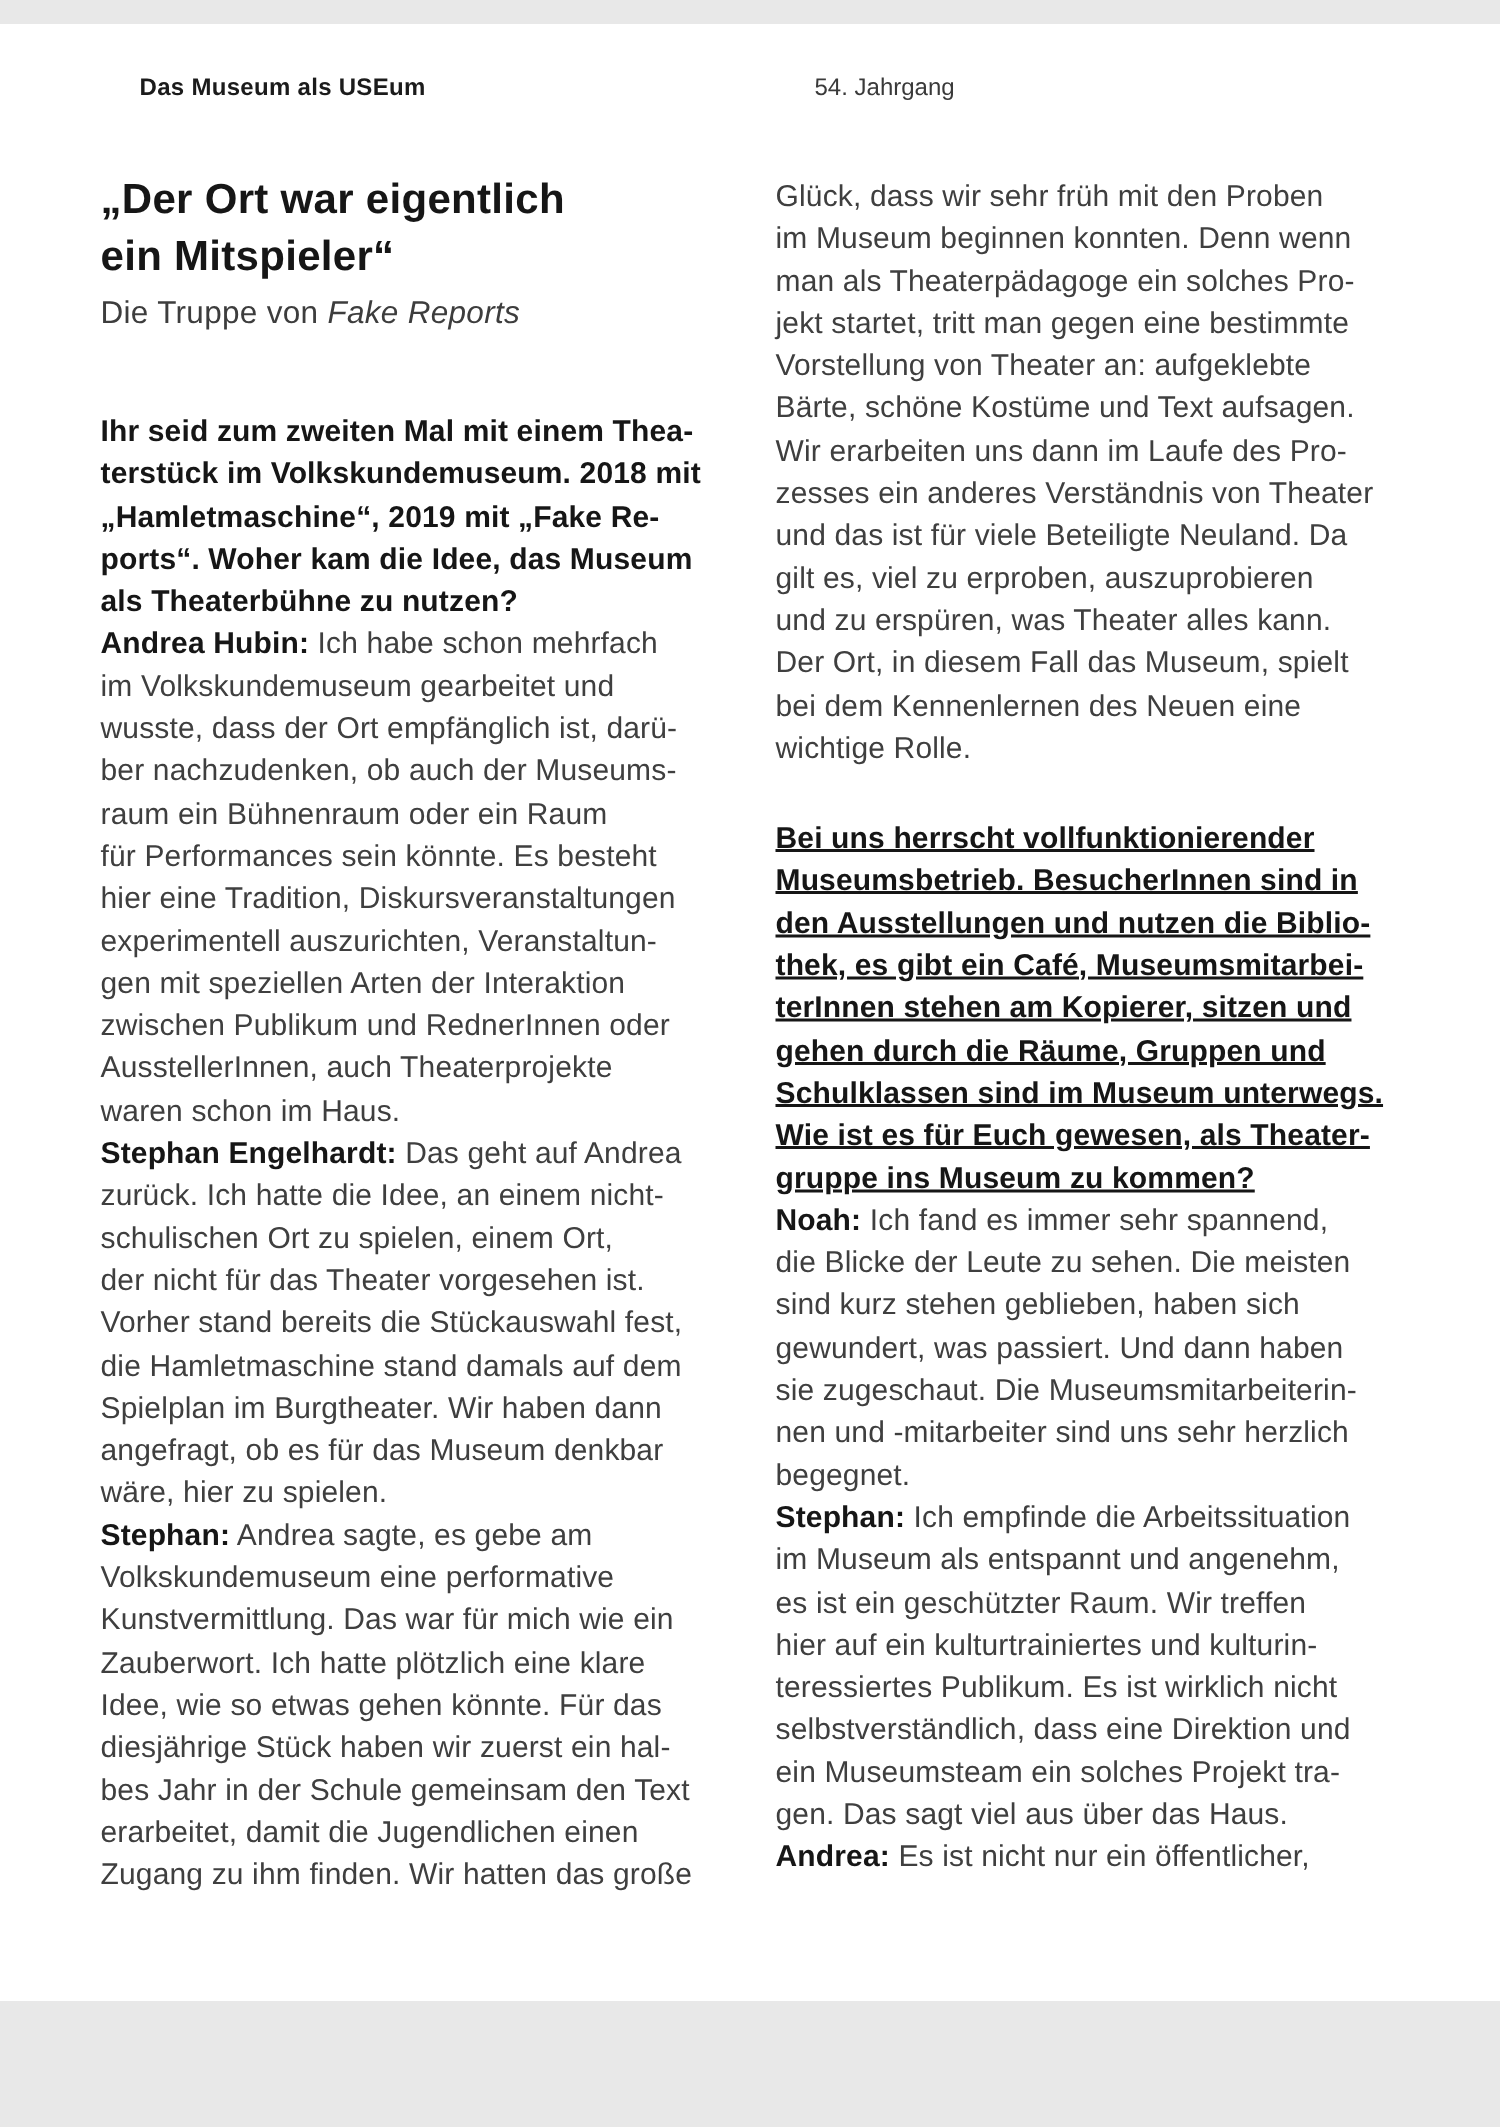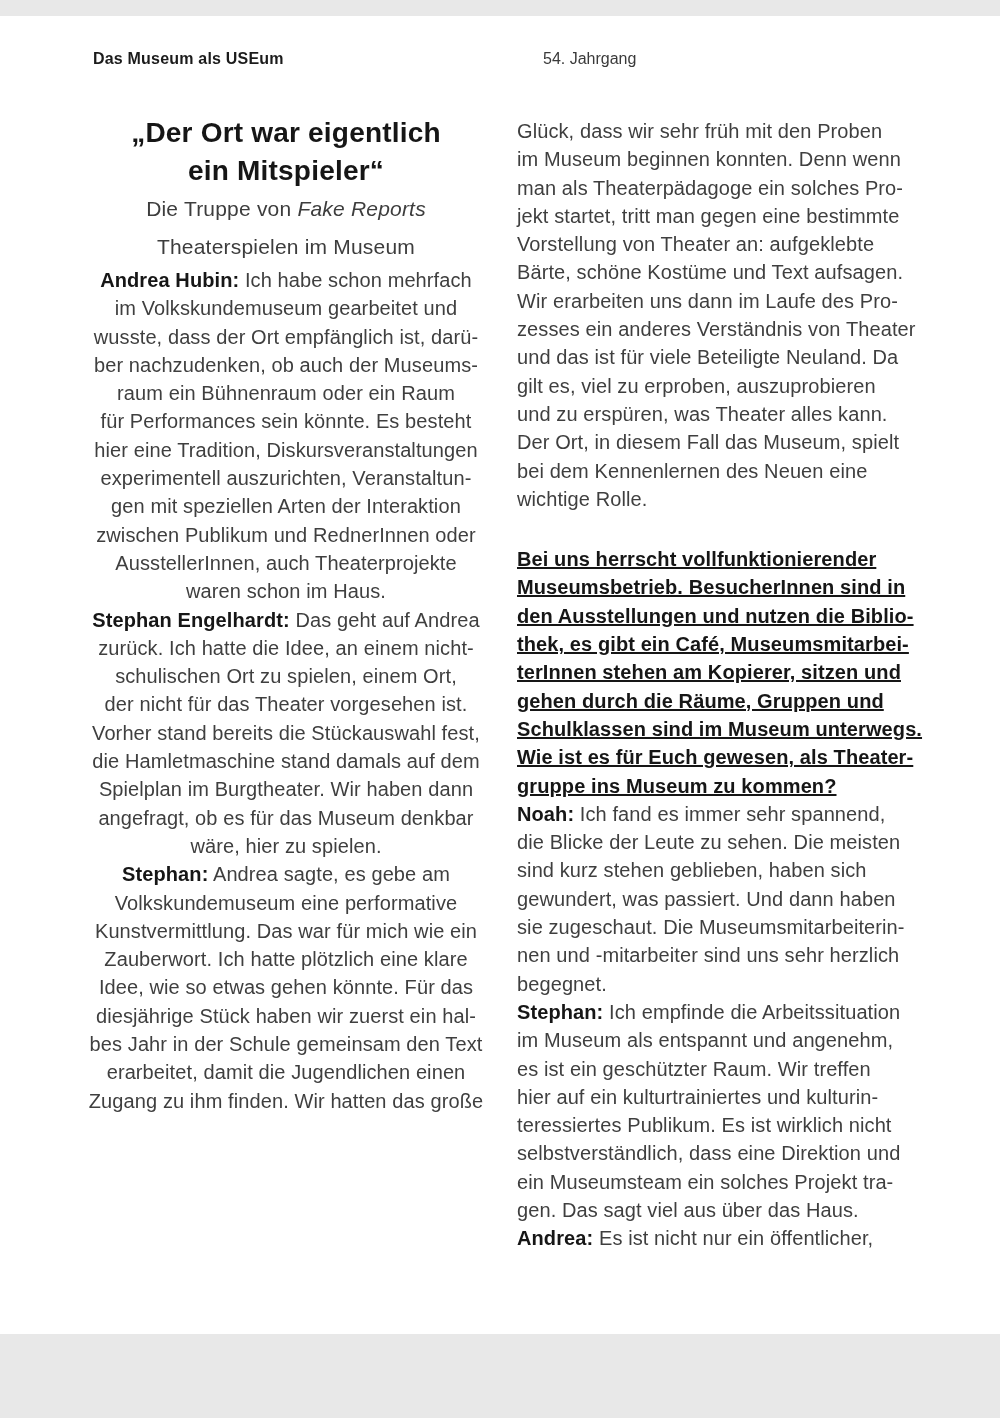--- a/index.html
+++ b/index.html
@@ -15,21 +15,21 @@
   }
   .header-left {
     position:absolute; left:93px; top:34px;
     font-size:16px; font-weight:bold; color:#1b1b1b; letter-spacing:0.2px;
     white-space:pre;
   }
   .header-right {
     position:absolute; left:543px; top:34px;
     font-size:16px; color:#3a3a3a; white-space:pre;
   }
-  .col-left  { position:absolute; left:67px;  top:98px;  width:438px;text-align:center; }
+  .col-left  { position:absolute; left:67px;  top:98px;  width:438px; }
   .col-right { position:absolute; left:517px; top:101px; width:438px; }
 
   .title { font-size:28px; font-weight:bold; color:#161616; line-height:38px; letter-spacing:0.2px; }
   .subtitle { font-size:21px; font-weight:normal; color:#3d3d3d; line-height:38px; letter-spacing:0.2px; }
   .subtitle .it { font-style:italic; }
   .sline { display:block; white-space:pre; }
 
   .question {
     font-weight:bold; color:#161616;
     font-size:20px; line-height:28.3px;
@@ -58,23 +58,27 @@
 
   <div class="col-left">
 
     <div class="title">
       <span class="sline">„Der Ort war eigentlich</span>
       <span class="sline">ein Mitspieler“</span>
     </div>
 
     <div class="subtitle">
       <span class="sline"><span>Die Truppe von </span><span class="it">Fake Reports</span></span>
-      <span class="sline">Theaterspielen im Museum</span>
     </div>
 
+    <div class="question q1">Ihr seid zum zweiten Mal mit einem Thea-
+terstück im Volkskundemuseum. 2018 mit
+„Hamletmaschine“, 2019 mit „Fake Re-
+ports“. Woher kam die Idee, das Museum
+als Theaterbühne zu nutzen?</div>
 
     <p class="para">
       <span class="pline"><b>Andrea Hubin:</b><span> Ich habe schon mehrfach</span></span>
       <span class="plines">im Volkskundemuseum gearbeitet und
 wusste, dass der Ort empfänglich ist, darü-
 ber nachzudenken, ob auch der Museums-
 raum ein Bühnenraum oder ein Raum
 für Performances sein könnte. Es besteht
 hier eine Tradition, Diskursveranstaltungen
 experimentell auszurichten, Veranstaltun-

